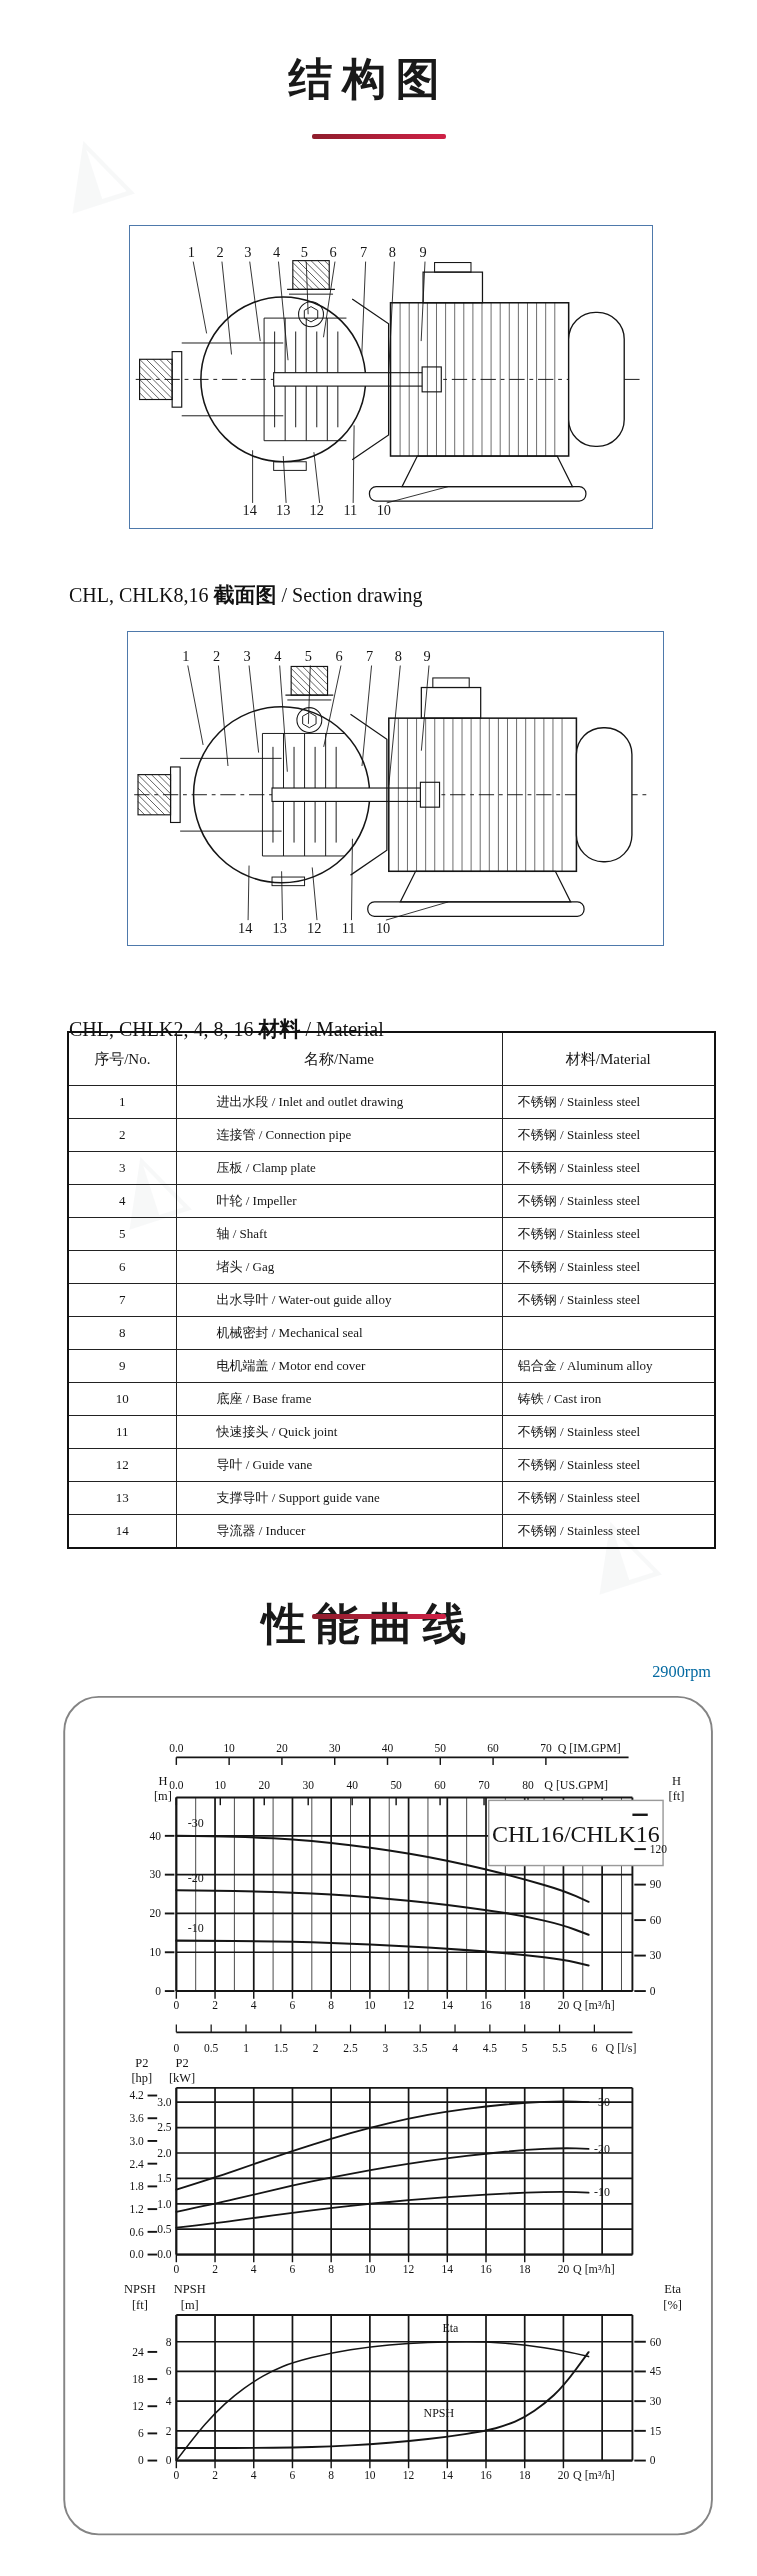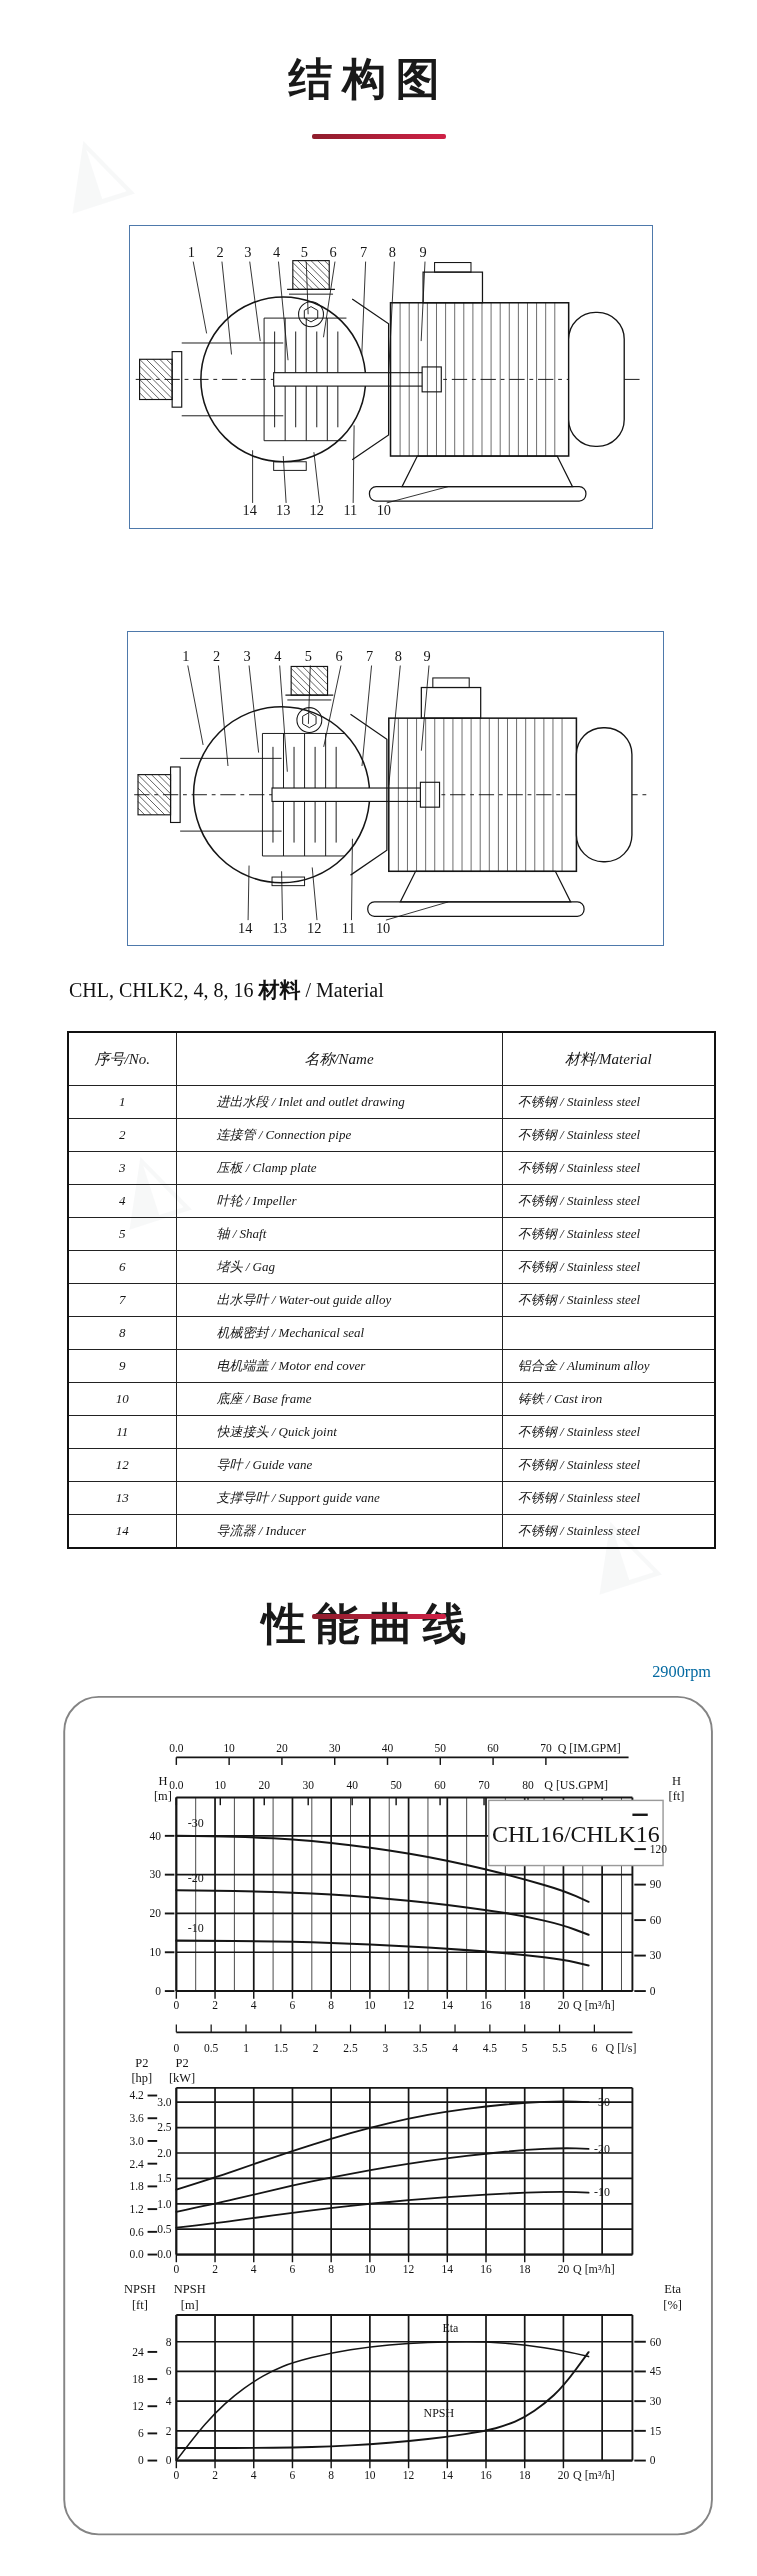--- a/index.html
+++ b/index.html
@@ -9,21 +9,21 @@
         font-family:"Liberation Sans",sans-serif;font-weight:bold;
         font-size:44px;letter-spacing:9.6px;color:#191919;}
   .red-rule{position:absolute;left:312px;width:134px;height:4.8px;border-radius:1.9px;
         background:linear-gradient(90deg,#8f1d2c,#e02a52);}
   .h2{position:absolute;left:69px;font-size:20px;color:#111;}
   .h2 b{font-size:21px;}
   .draw-box{position:absolute;border:1.9px solid #4e79ab;background:#fff;}
   .draw-box svg{display:block;}
   .mat-table{position:absolute;left:67px;top:1031px;width:647px;border-collapse:collapse;
         table-layout:fixed;font-size:13px;color:#151515;}
-  .mat-table th,.mat-table td{border:1.4px solid #222;padding:0 7px;overflow:hidden;white-space:nowrap;font-style:italic;}
+  .mat-table th,.mat-table td{border:1.4px solid #222;padding:0 7px;overflow:hidden;white-space:nowrap;}
   .mat-table{border:2.4px solid #111;}
   .mat-table th{height:52px;font-size:15px;font-weight:normal;text-align:center;}
   .mat-table td{height:32px;}
   .td-no{text-align:center;}
   .td-name{text-align:left;padding-left:40px !important;}
   .td-mat{text-align:left;padding-left:15.3px !important;}
   .rpm{position:absolute;right:46px;top:1662px;font-size:16.3px;color:#0369a1;}
   .charts-svg{position:absolute;left:0;top:1695px;}
   svg{font-family:"Liberation Serif",serif;}
   .wm{position:absolute;color:#9aa4ad;opacity:0.07;font-size:86px;transform:rotate(-18deg);
@@ -145,20 +145,21 @@
           <text x="195" y="302" font-size="15" text-anchor="middle" fill="#151515">12</text>
           <line x1="198" y1="289" x2="192" y2="236" stroke="#151515" stroke-width="0.9"></line>
           <text x="230" y="302" font-size="15" text-anchor="middle" fill="#151515">11</text>
           <line x1="233" y1="289" x2="234" y2="208" stroke="#151515" stroke-width="0.9"></line>
           <text x="265" y="302" font-size="15" text-anchor="middle" fill="#151515">10</text>
           <line x1="268" y1="289" x2="332" y2="272" stroke="#151515" stroke-width="0.9"></line>
         </g>
       </svg>
   </div>
 
+  <div class="h2" style="top:581px;"><span>CHL, CHLK8,16 </span><b>截面图</b><span> / Section drawing</span></div>
 
   <div class="draw-box" style="left: 127px; top: 631px; width: 535px; height: 313px; border-color: rgb(78, 121, 171);">
     <svg id="draw1" width="535" height="313" viewBox="0 0 558 327">
         <g>
           <line x1="6" y1="170" x2="546" y2="170" stroke="#151515" stroke-width="1" stroke-dasharray="16 5 4 5"></line>
           <rect x="10" y="149" width="34" height="42" fill="none" stroke="#151515" stroke-width="1.2"></rect>
           <line x1="10" y1="191" x2="10" y2="191" stroke="#151515" stroke-width="0.7"></line>
           <line x1="10" y1="184" x2="17" y2="191" stroke="#151515" stroke-width="0.7"></line>
           <line x1="10" y1="177" x2="24" y2="191" stroke="#151515" stroke-width="0.7"></line>
           <line x1="10" y1="170" x2="31" y2="191" stroke="#151515" stroke-width="0.7"></line>
@@ -256,21 +257,21 @@
           <text x="194" y="314" font-size="15" text-anchor="middle" fill="#151515">12</text>
           <line x1="197" y1="301" x2="192" y2="246" stroke="#151515" stroke-width="0.9"></line>
           <text x="230" y="314" font-size="15" text-anchor="middle" fill="#151515">11</text>
           <line x1="233" y1="301" x2="234" y2="216" stroke="#151515" stroke-width="0.9"></line>
           <text x="266" y="314" font-size="15" text-anchor="middle" fill="#151515">10</text>
           <line x1="269" y1="301" x2="334" y2="282" stroke="#151515" stroke-width="0.9"></line>
         </g>
       </svg>
   </div>
 
-  <div class="h2" style="top:976px;"><span>CHL, CHLK2, 4, 8, 16 </span><b>材料</b><span> / Material</span></div>
+  <div class="h2" style="top:1015px;"><span>CHL, CHLK2, 4, 8, 16 </span><b>材料</b><span> / Material</span></div>
 
   <table class="mat-table">
     <colgroup>
         <col style="width:108px">
         <col style="width:326px">
         <col style="width:213px">
       </colgroup>
     <thead>
       <tr>
         <th>序号/No.</th>

